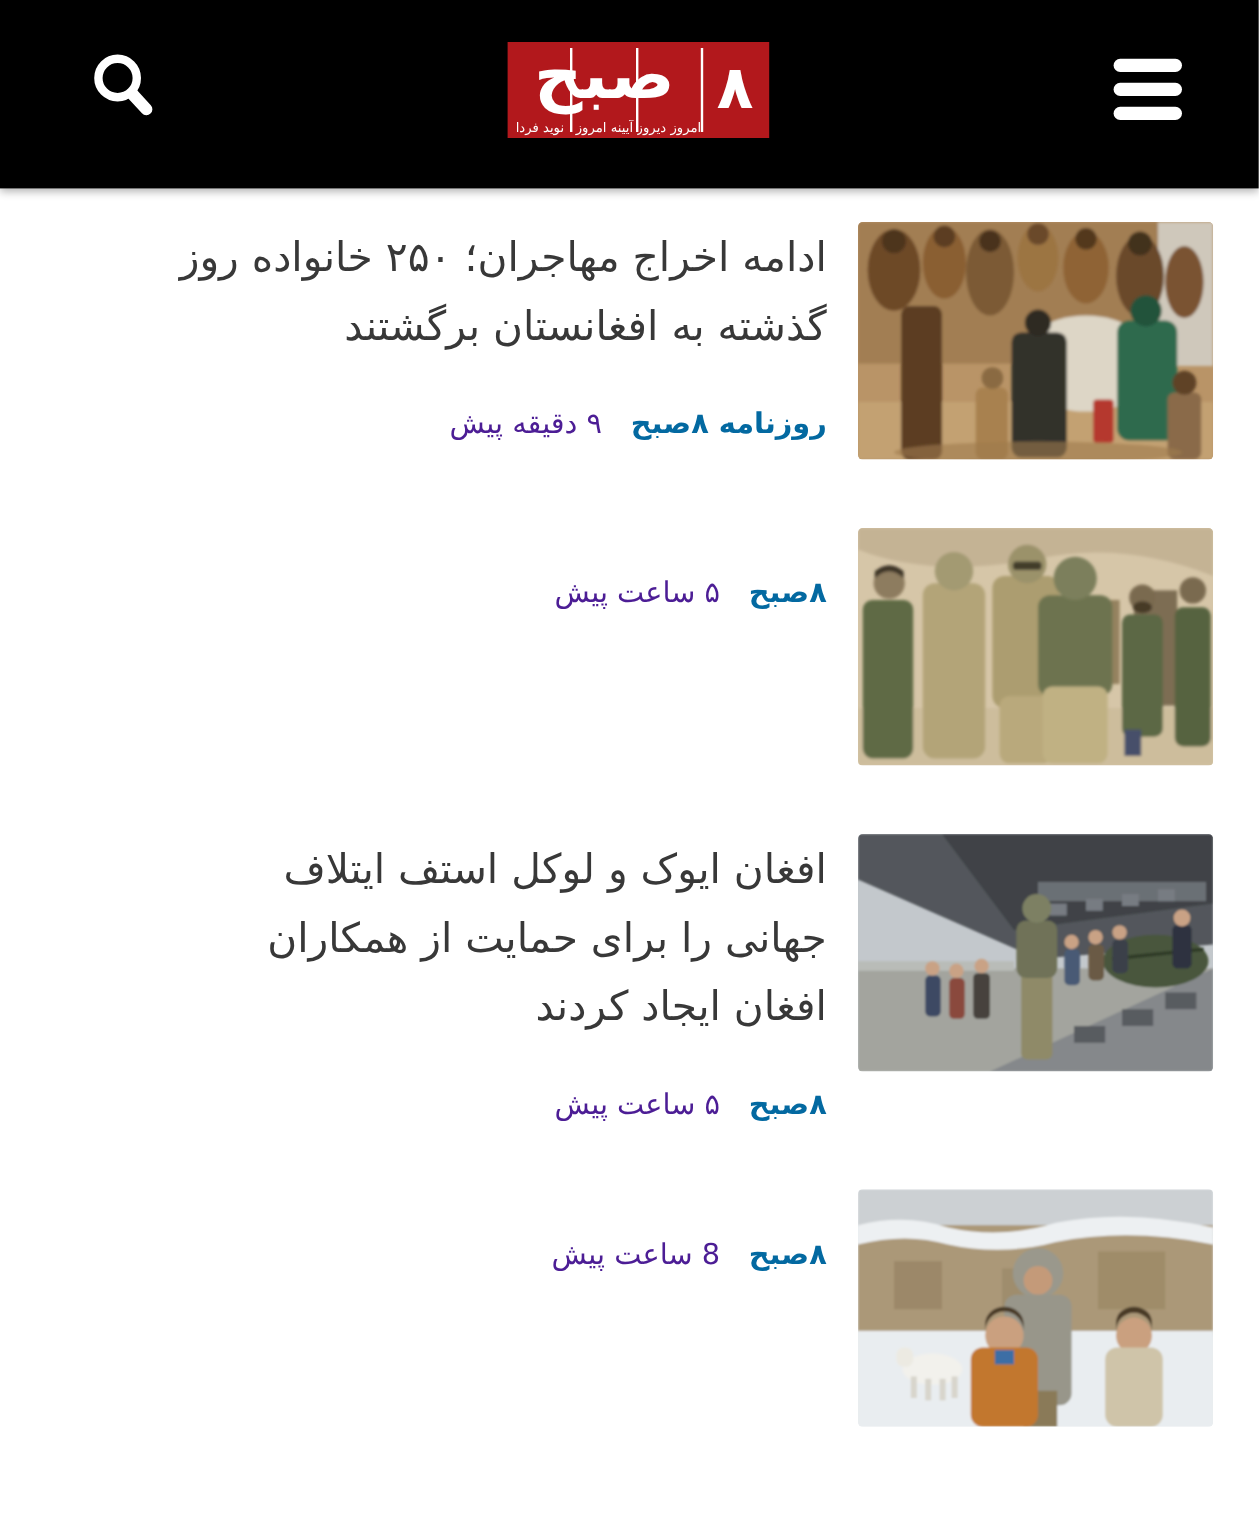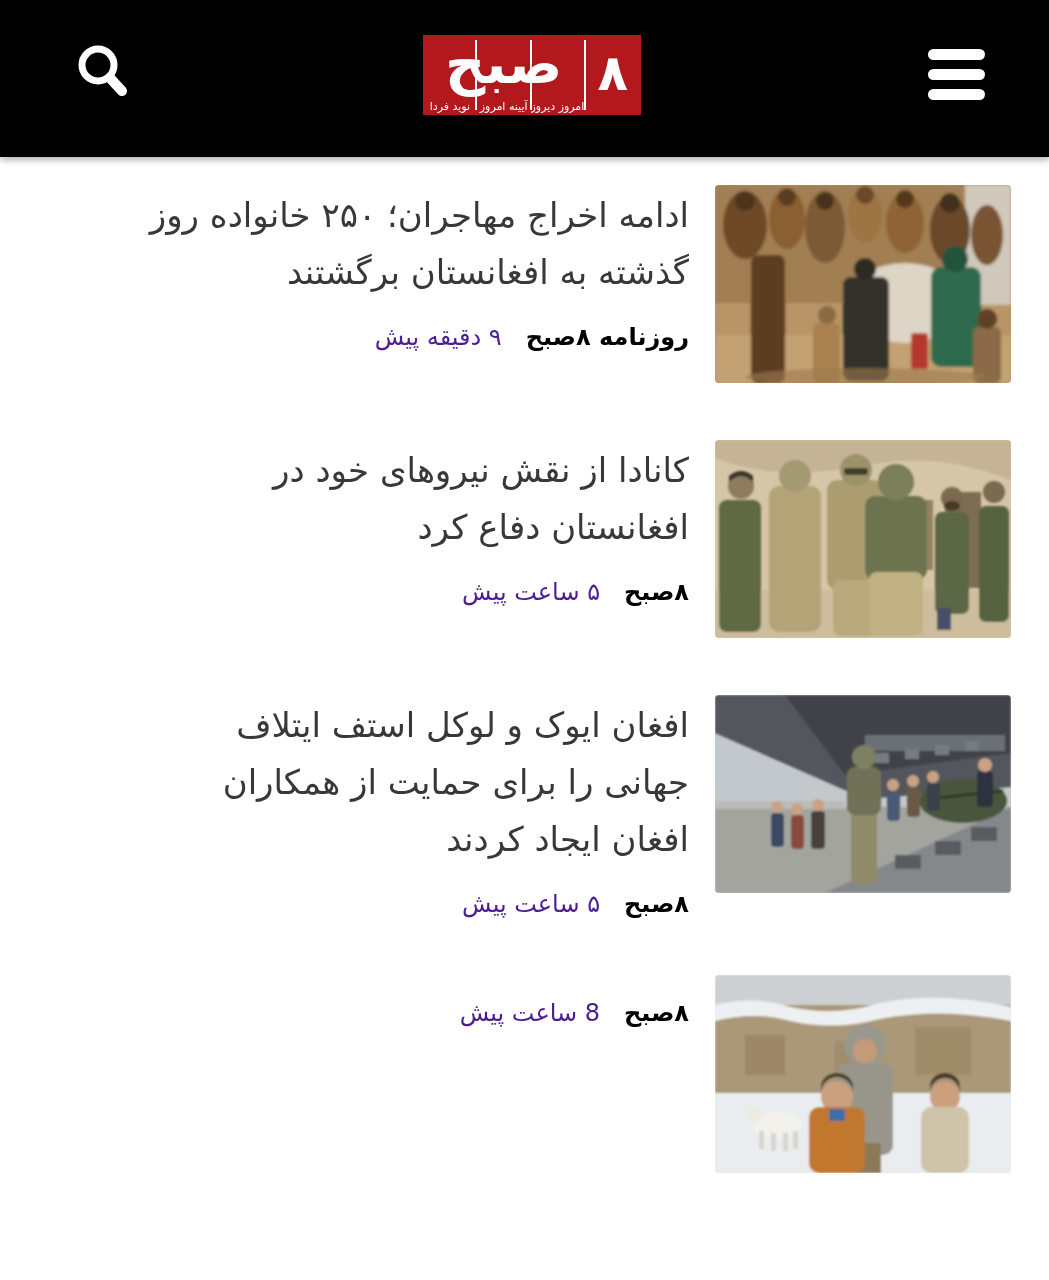--- a/index.html
+++ b/index.html
@@ -36,21 +36,21 @@
   main { padding:28px 38px 0 48px; }
   .story { display:flex; gap:26px; margin-bottom:57px; align-items:flex-start; }
   .thumb { flex:0 0 296px; width:296px; height:198px; border-radius:4px;
     overflow:hidden; display:block; }
   .thumb svg { width:100%; height:100%; display:block; }
   .txt { flex:1; min-width:0; padding-top:2px; }
   .headline { display:block; color:#383838; font-size:34px; line-height:57px;
     font-weight:500; text-align:right; }
   .meta { margin-top:22px; display:flex; align-items:baseline; gap:24px;
     justify-content:flex-start; }
-  .source { color:#000000; font-size:24px; font-weight:bold; }
+  .source { color:#0369a1; font-size:24px; font-weight:bold;margin-top:16px; }
   .time { color:#4c1d95; font-size:24px; }
 </style>
 </head>
 <body>
 
 <header>
   <button class="icon-btn" aria-label="menu">
     <span class="hamburger">
       <span class="hb-bar"></span>
         <span class="hb-bar"></span>
@@ -160,21 +160,20 @@
           <rect x="220" y="72" width="34" height="102" rx="7" fill="#5c6844"></rect>
           <circle cx="237" cy="58" r="11" fill="#7a6a50"></circle>
             <ellipse cx="237" cy="66" rx="8" ry="5" fill="#473a28"></ellipse>
           <rect x="264" y="66" width="30" height="116" rx="7" fill="#57633f"></rect>
           <circle cx="279" cy="52" r="11" fill="#7a6a50"></circle>
           <rect x="222" y="168" width="14" height="22" fill="#46506b"></rect>
         </g>
       </svg>
     </a>
     <div class="txt">
-      <a class="headline">کانادا از نقش نیروهای خود در<br>افغانستان دفاع کرد</a>
       <div class="meta">
         <a class="source">۸صبح</a>
         <span class="time">۵ ساعت پیش</span>
       </div>
     </div>
   </article>
 
   <article class="story">
     <a class="thumb">
       <svg viewBox="0 0 296 198" preserveAspectRatio="none">

